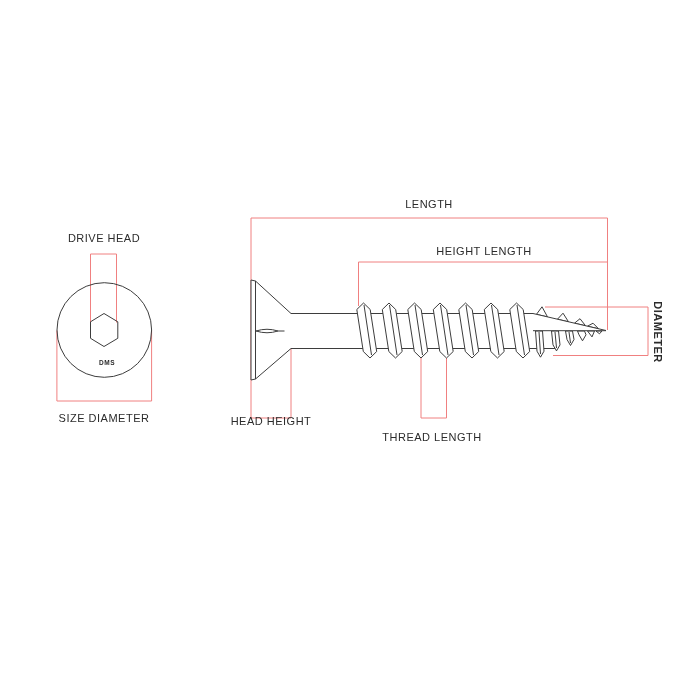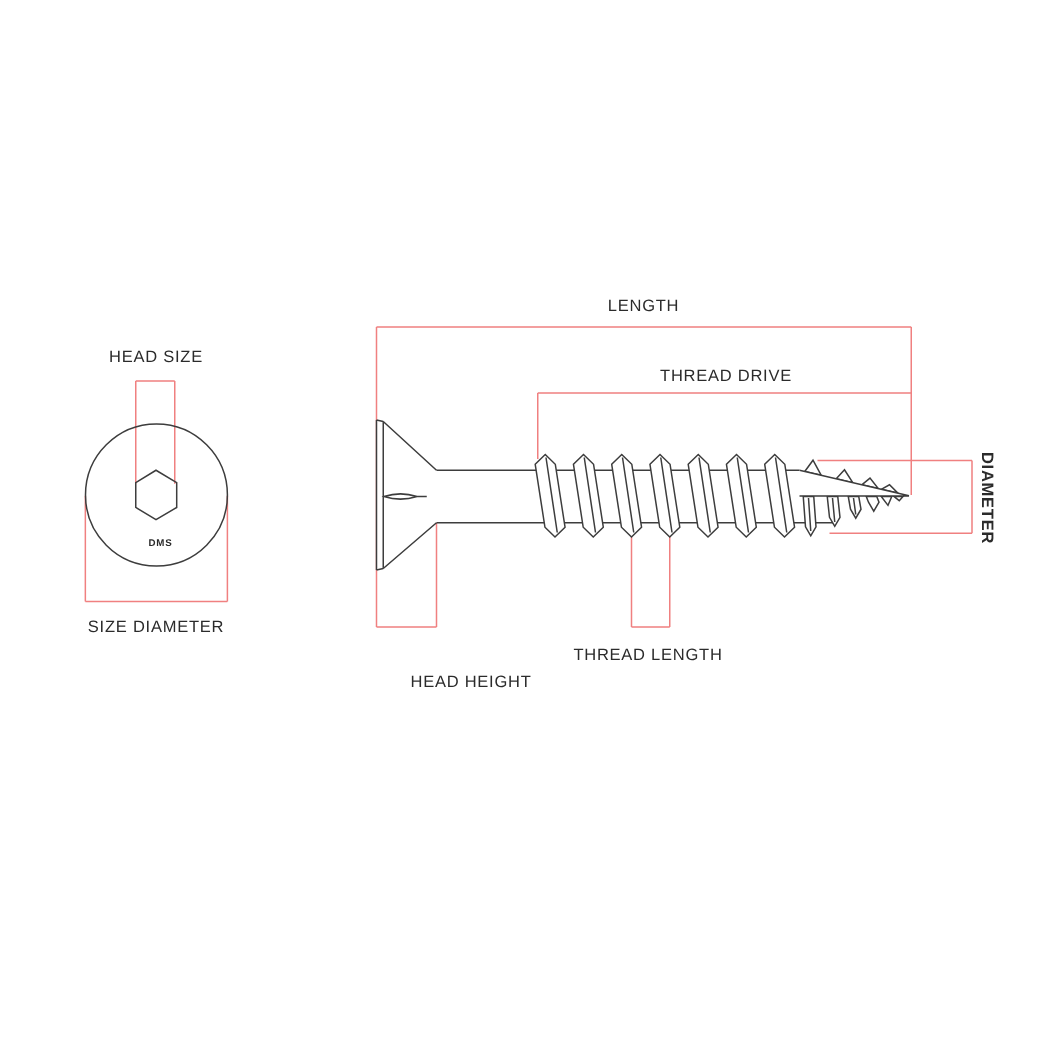--- a/index.html
+++ b/index.html
@@ -88,28 +88,28 @@
         <path d="M557.5,319.2 L563,313.2 L568.5,321.8 Z"></path>
         <path d="M574.5,323.2 L580,318.7 L585.5,325.7 Z"></path>
         <path d="M587.5,326.2 L593,323.2 L598.5,328.7 Z"></path>
       </g>
 
       <path d="M533,313.5 L606,330.5 L533,330.5 Z" fill="#ffffff" stroke="none"></path>
       <path d="M533,313.5 L606,330.5 M533,330.7 H606" fill="none" stroke="#3d3d3d" stroke-width="1"></path>
     </g>
   </svg>
 
-  <div class="lbl" style="left:104px;top:233px;">HEAD SIZE</div>
+  <div class="lbl" style="left:104px;top:233px;">DRIVE HEAD</div>
 
   <div class="lbl" style="left:104px;top:413px;">SIZE DIAMETER</div>
 
   <div class="lbl-tiny" style="left:107px;top:360px;">DMS</div>
 
   <div class="lbl" style="left:429px;top:199px;">LENGTH</div>
 
-  <div class="lbl" style="left:484px;top:246px;">THREAD DRIVE</div>
+  <div class="lbl" style="left:484px;top:246px;">HEIGHT LENGTH</div>
 
   <div class="lbl-rot" style="left:657px;top:332px;">DIAMETER</div>
 
-  <div class="lbl" style="left:271px;top:450px;margin-left:43px;">HEAD HEIGHT</div>
+  <div class="lbl" style="left:271px;top:416px;">HEAD HEIGHT</div>
 
   <div class="lbl" style="left:432px;top:432px;">THREAD LENGTH</div>
 </div>
 
 </body></html>

